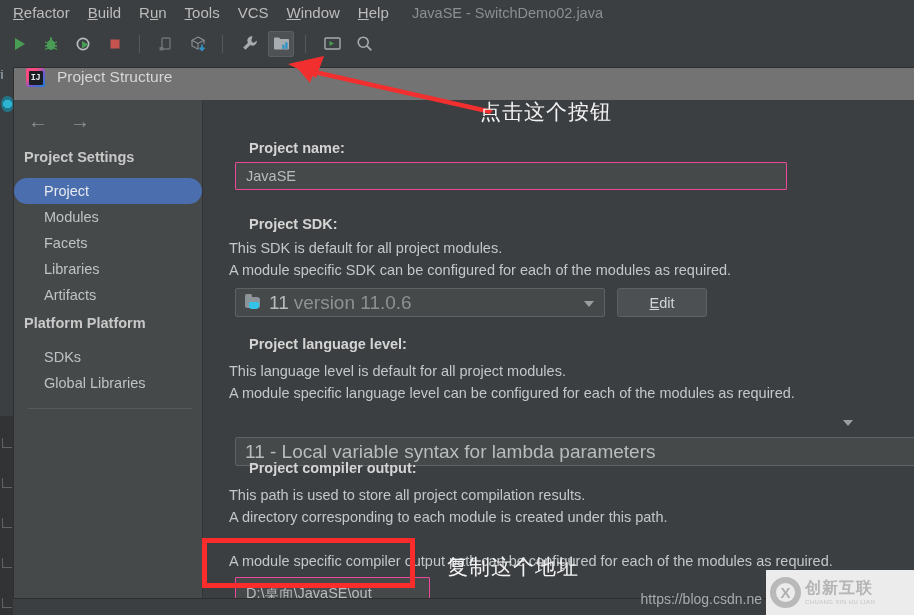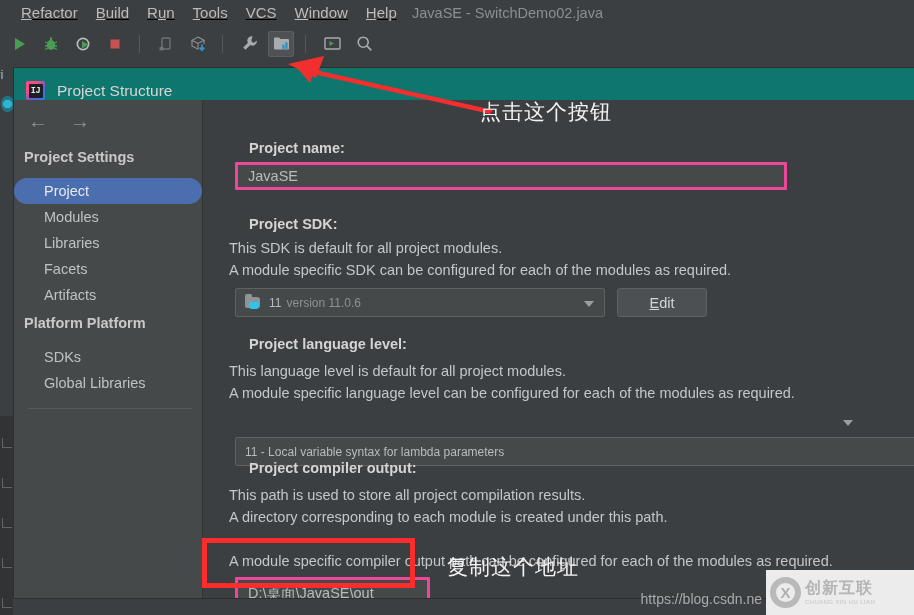--- a/index.html
+++ b/index.html
@@ -12,22 +12,21 @@
   .root{position:relative;width:914px;height:615px;overflow:hidden;}
 
   
   .ide-menubar{
     position:absolute;left:0;top:0;width:914px;height:26px;
     background:#3c3f41;
   }
   .menu-items{
     position:absolute;left:0;top:0;height:26px;
     display:flex;align-items:center;gap:0px;
-    padding-left:12px;
-    text-decoration:underline;
+    padding-left:4px;
   }
   .menu-item{
     color:#bcbcbc;font-size:15px;padding:0 9px;line-height:26px;
     white-space:nowrap;
   }
   .menu-item u{text-decoration:underline;}
   .ide-title{
     position:absolute;left:412px;top:0;height:26px;line-height:26px;
     color:#8b8f91;font-size:14.5px;white-space:nowrap;
   }
@@ -74,21 +73,21 @@
   }
 
   
   .dialog{
     position:absolute;left:14px;top:68px;width:900px;height:530px;
     background:#3c3f41;
     box-shadow:0 0 0 1px #2e2e2e;
   }
   .dlg-title{
     position:absolute;left:0;top:0;width:900px;height:32px;
-    background:#0f766e;display:flex;align-items:flex-end;
+    background:#737373;display:flex;align-items:flex-start;
   }
   .dlg-icon{
     width:19px;height:19px;margin-left:12px;margin-right:12px;
     border-radius:2px;position:relative;overflow:hidden;
     background:linear-gradient(135deg,#ff4a8d 0%,#fd4b7d 30%,#6a5bd6 62%,#1b7fe0 100%);
     display:flex;align-items:center;justify-content:center;
   }
   .dlg-icon::after{
     content:"";position:absolute;left:2.5px;top:2.5px;right:2.5px;bottom:2.5px;
     background:#1b1f23;border-radius:1px;
@@ -128,27 +127,27 @@
   
   .content{
     position:absolute;left:189px;top:0;width:711px;height:498px;
     overflow:hidden;
   }
   .sec{position:absolute;left:0;}
   .lbl-bold{color:#d4d4d4;font-size:14.5px;font-weight:bold;white-space:nowrap;margin-left:19px;}
   .lbl-norm{color:#c4c7c9;font-size:14.5px;white-space:nowrap;line-height:20px;}
 
   .textfield{
-    background:#45494a;border:3px solid #ec4899;border-radius:1px;
+    background:#45494a;border:1px solid #ec4899;border-radius:1px;
     color:#b9bcbe;font-size:14.5px;display:flex;align-items:center;
     padding-left:10px;box-sizing:border-box;
   }
   .combo{
     background:#45494a;border:1px solid #5e6264;border-radius:2px;
-    color:#b9bcbe;font-size:12px;display:flex;align-items:center;
+    color:#b9bcbe;font-size:19px;display:flex;align-items:center;
     padding-left:9px;box-sizing:border-box;position:relative;
   }
   .combo .caret{
     position:absolute;right:10px;top:50%;margin-top:-2px;
     width:0;height:0;border-left:5px solid transparent;
     border-right:5px solid transparent;border-top:6px solid #9a9ea0;
   }
   .sdk-glyph{
     width:17px;height:14px;margin-right:7px;position:relative;flex:none;
   }
@@ -322,22 +321,22 @@
 
       <div class="sidebar">
         <div class="nav-arrows">
           <div class="arrow-btn">←</div>
           <div class="arrow-btn">→</div>
         </div>
         <div class="nav-list">
           <div class="nav-head">Project Settings</div>
           <div class="nav-item active">Project</div>
           <div class="nav-item">Modules</div>
+          <div class="nav-item">Facets</div>
           <div class="nav-item">Libraries</div>
-          <div class="nav-item">Facets</div>
           <div class="nav-item">Artifacts</div>
           <div class="nav-head">Platform Platform</div>
           <div class="nav-item">SDKs</div>
           <div class="nav-item">Global Libraries</div>
           <div class="nav-sep"></div>
         </div>
       </div>
 
       <div class="content">
 

